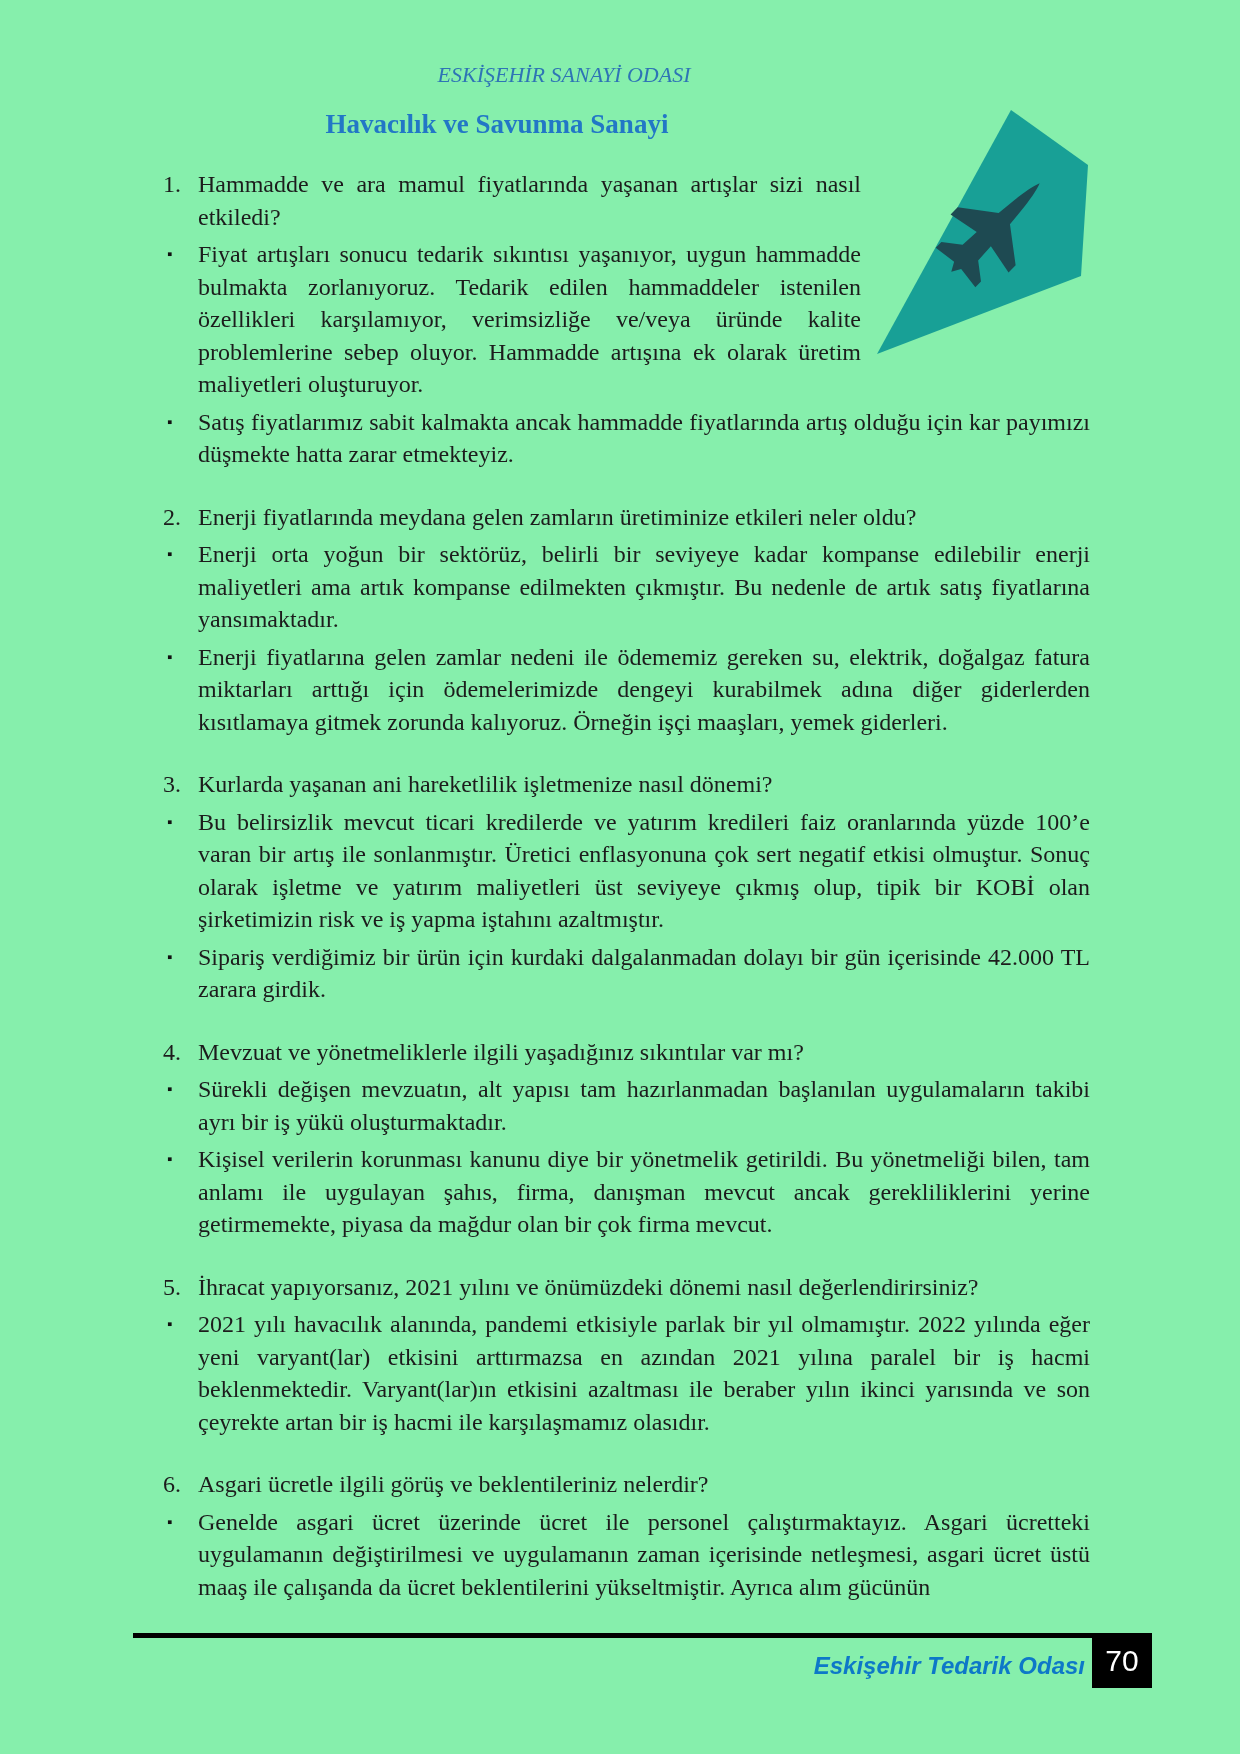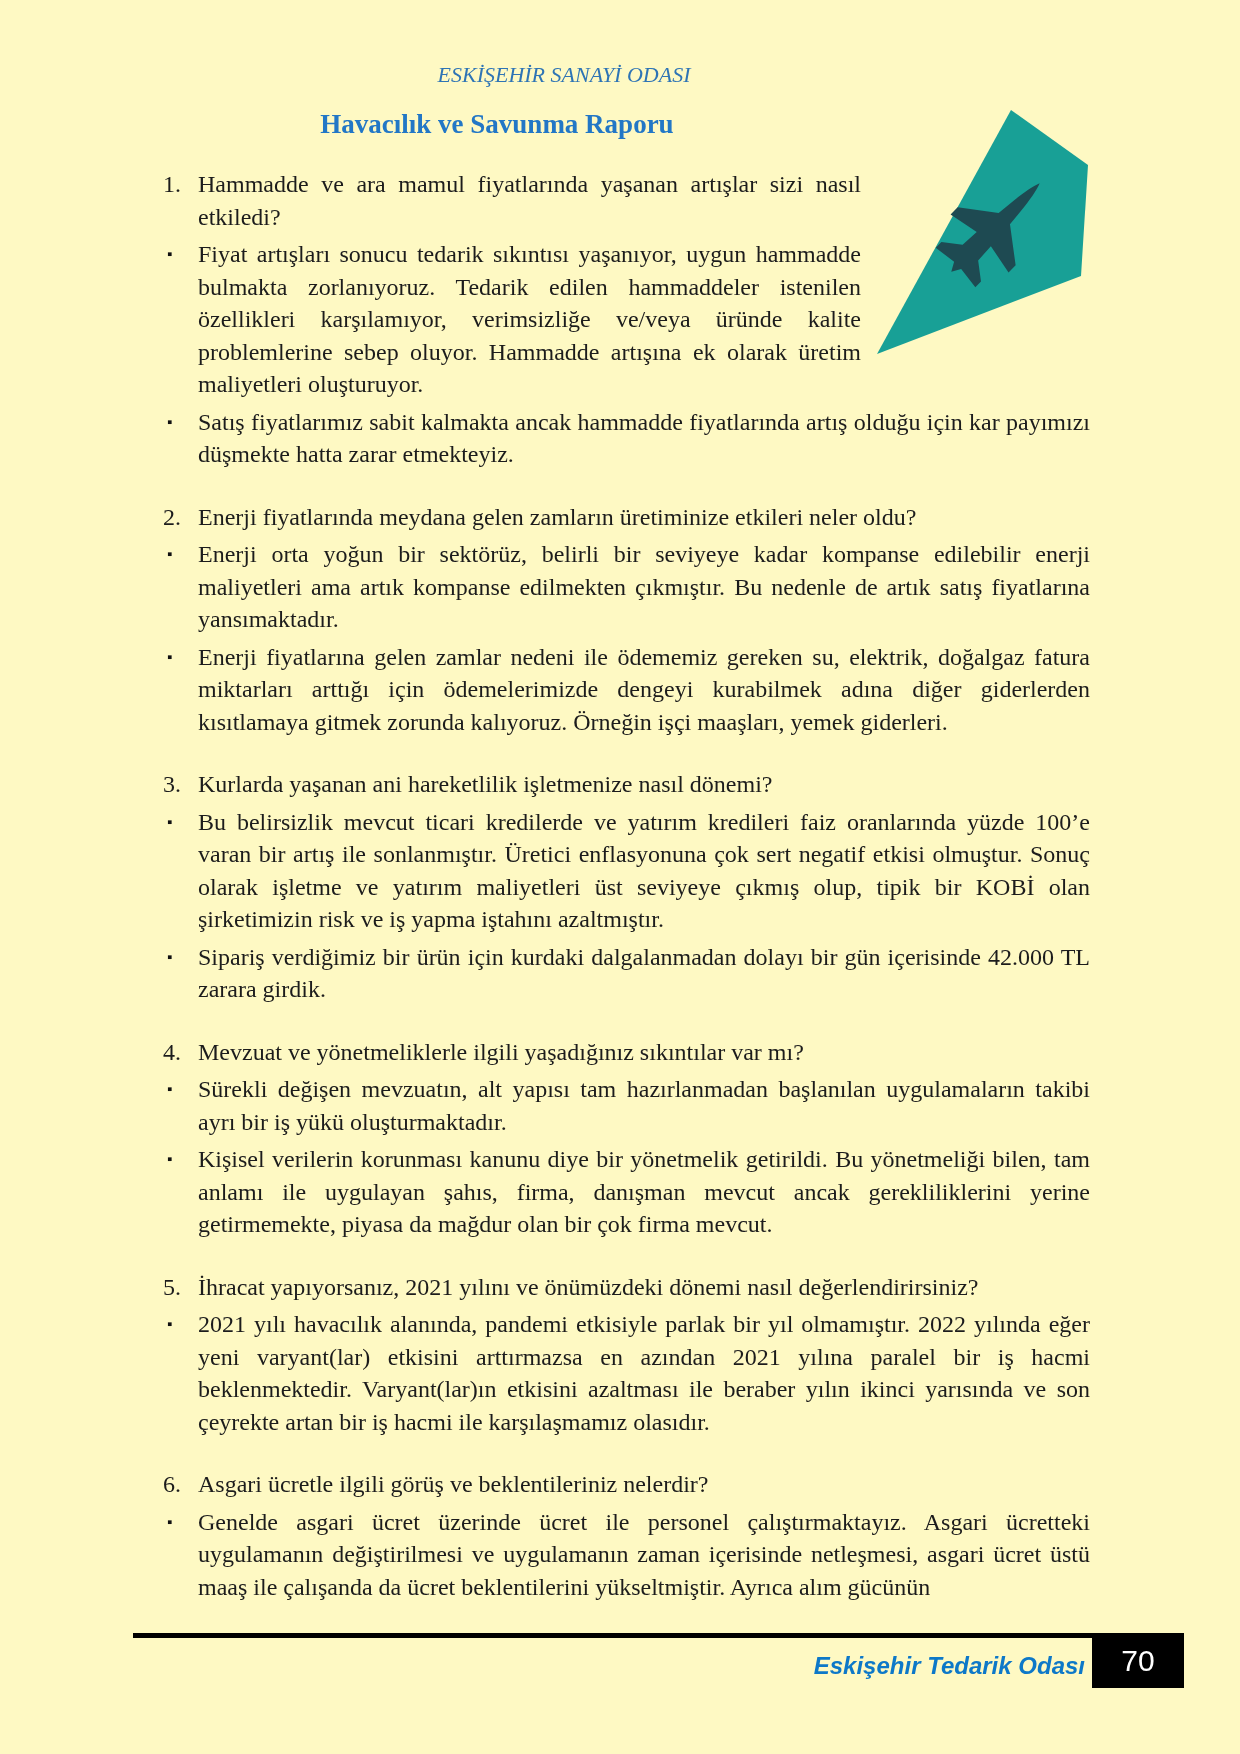--- a/index.html
+++ b/index.html
@@ -2,21 +2,21 @@
 <html lang="tr"><head>
 <meta charset="utf-8">
 <style>
   * { margin: 0; padding: 0; box-sizing: border-box; }
   html, body { background: #ffffff; }
   .page {
     position: relative;
     width: 1240px;
     height: 1754px;
     margin: 0 auto;
-    background: #fef9c3;
+    background: #86efac;
     overflow: hidden;
     font-family: "Liberation Serif", "DejaVu Serif", serif;
     color: #1c1c1c;
   }
   
   .doc-header {
     padding-top: 60px;
     padding-right: 112px;
     text-align: center;
     color: #2e74b5;
@@ -81,21 +81,21 @@
     font-family: "Liberation Sans", "DejaVu Sans", sans-serif;
     font-style: italic;
     font-weight: bold;
     font-size: 24px;
     color: #0d78c8;
   }
   .page-number-badge {
     position: absolute;
     left: 1092px;
     top: 1633px;
-    width: 92px;
+    width: 60px;
     height: 55px;
     background: #000000;
     color: #ffffff;
     font-family: "Liberation Sans", "DejaVu Sans", sans-serif;
     font-size: 30px;
     display: flex;
     align-items: center;
     justify-content: center;
   }
 </style>
@@ -110,21 +110,21 @@
 
   <main class="content">
 
     <svg class="jet-graphic" viewBox="0 0 215 248" aria-hidden="true">
       <polygon points="136,2 213,57 206,168 2,246" fill="#18a096"></polygon>
       <g transform="translate(118,122) rotate(45)">
         <path fill="#1e4a52" d="M0,-66 C3,-59 5,-46 6,-36 L8,-16 L41,9 L41,19 L10,13 L11,32 L28,45 L28,53 L5,50 L0,59 L-5,50 L-28,53 L-28,45 L-11,32 L-10,13 L-41,19 L-41,9 L-8,-16 L-6,-36 C-5,-46 -3,-59 0,-66 Z"></path>
       </g>
     </svg>
 
-    <h1 class="page-title">Havacılık ve Savunma Raporu</h1>
+    <h1 class="page-title">Havacılık ve Savunma Sanayi</h1>
 
     <section class="q-block first">
       <div class="q-row">
         <span class="q-num">1.</span>
         <p class="q-text">Hammadde ve ara mamul fiyatlarında yaşanan artışlar sizi nasıl etkiledi?</p>
       </div>
       <div class="a-row">
         <span class="a-marker">▪</span>
         <p class="a-text">Fiyat artışları sonucu tedarik sıkıntısı yaşanıyor, uygun hammadde bulmakta zorlanıyoruz. Tedarik edilen hammaddeler istenilen özellikleri karşılamıyor, verimsizliğe ve/veya üründe kalite problemlerine sebep oluyor. Hammadde artışına ek olarak üretim maliyetleri oluşturuyor.</p>
       </div>

